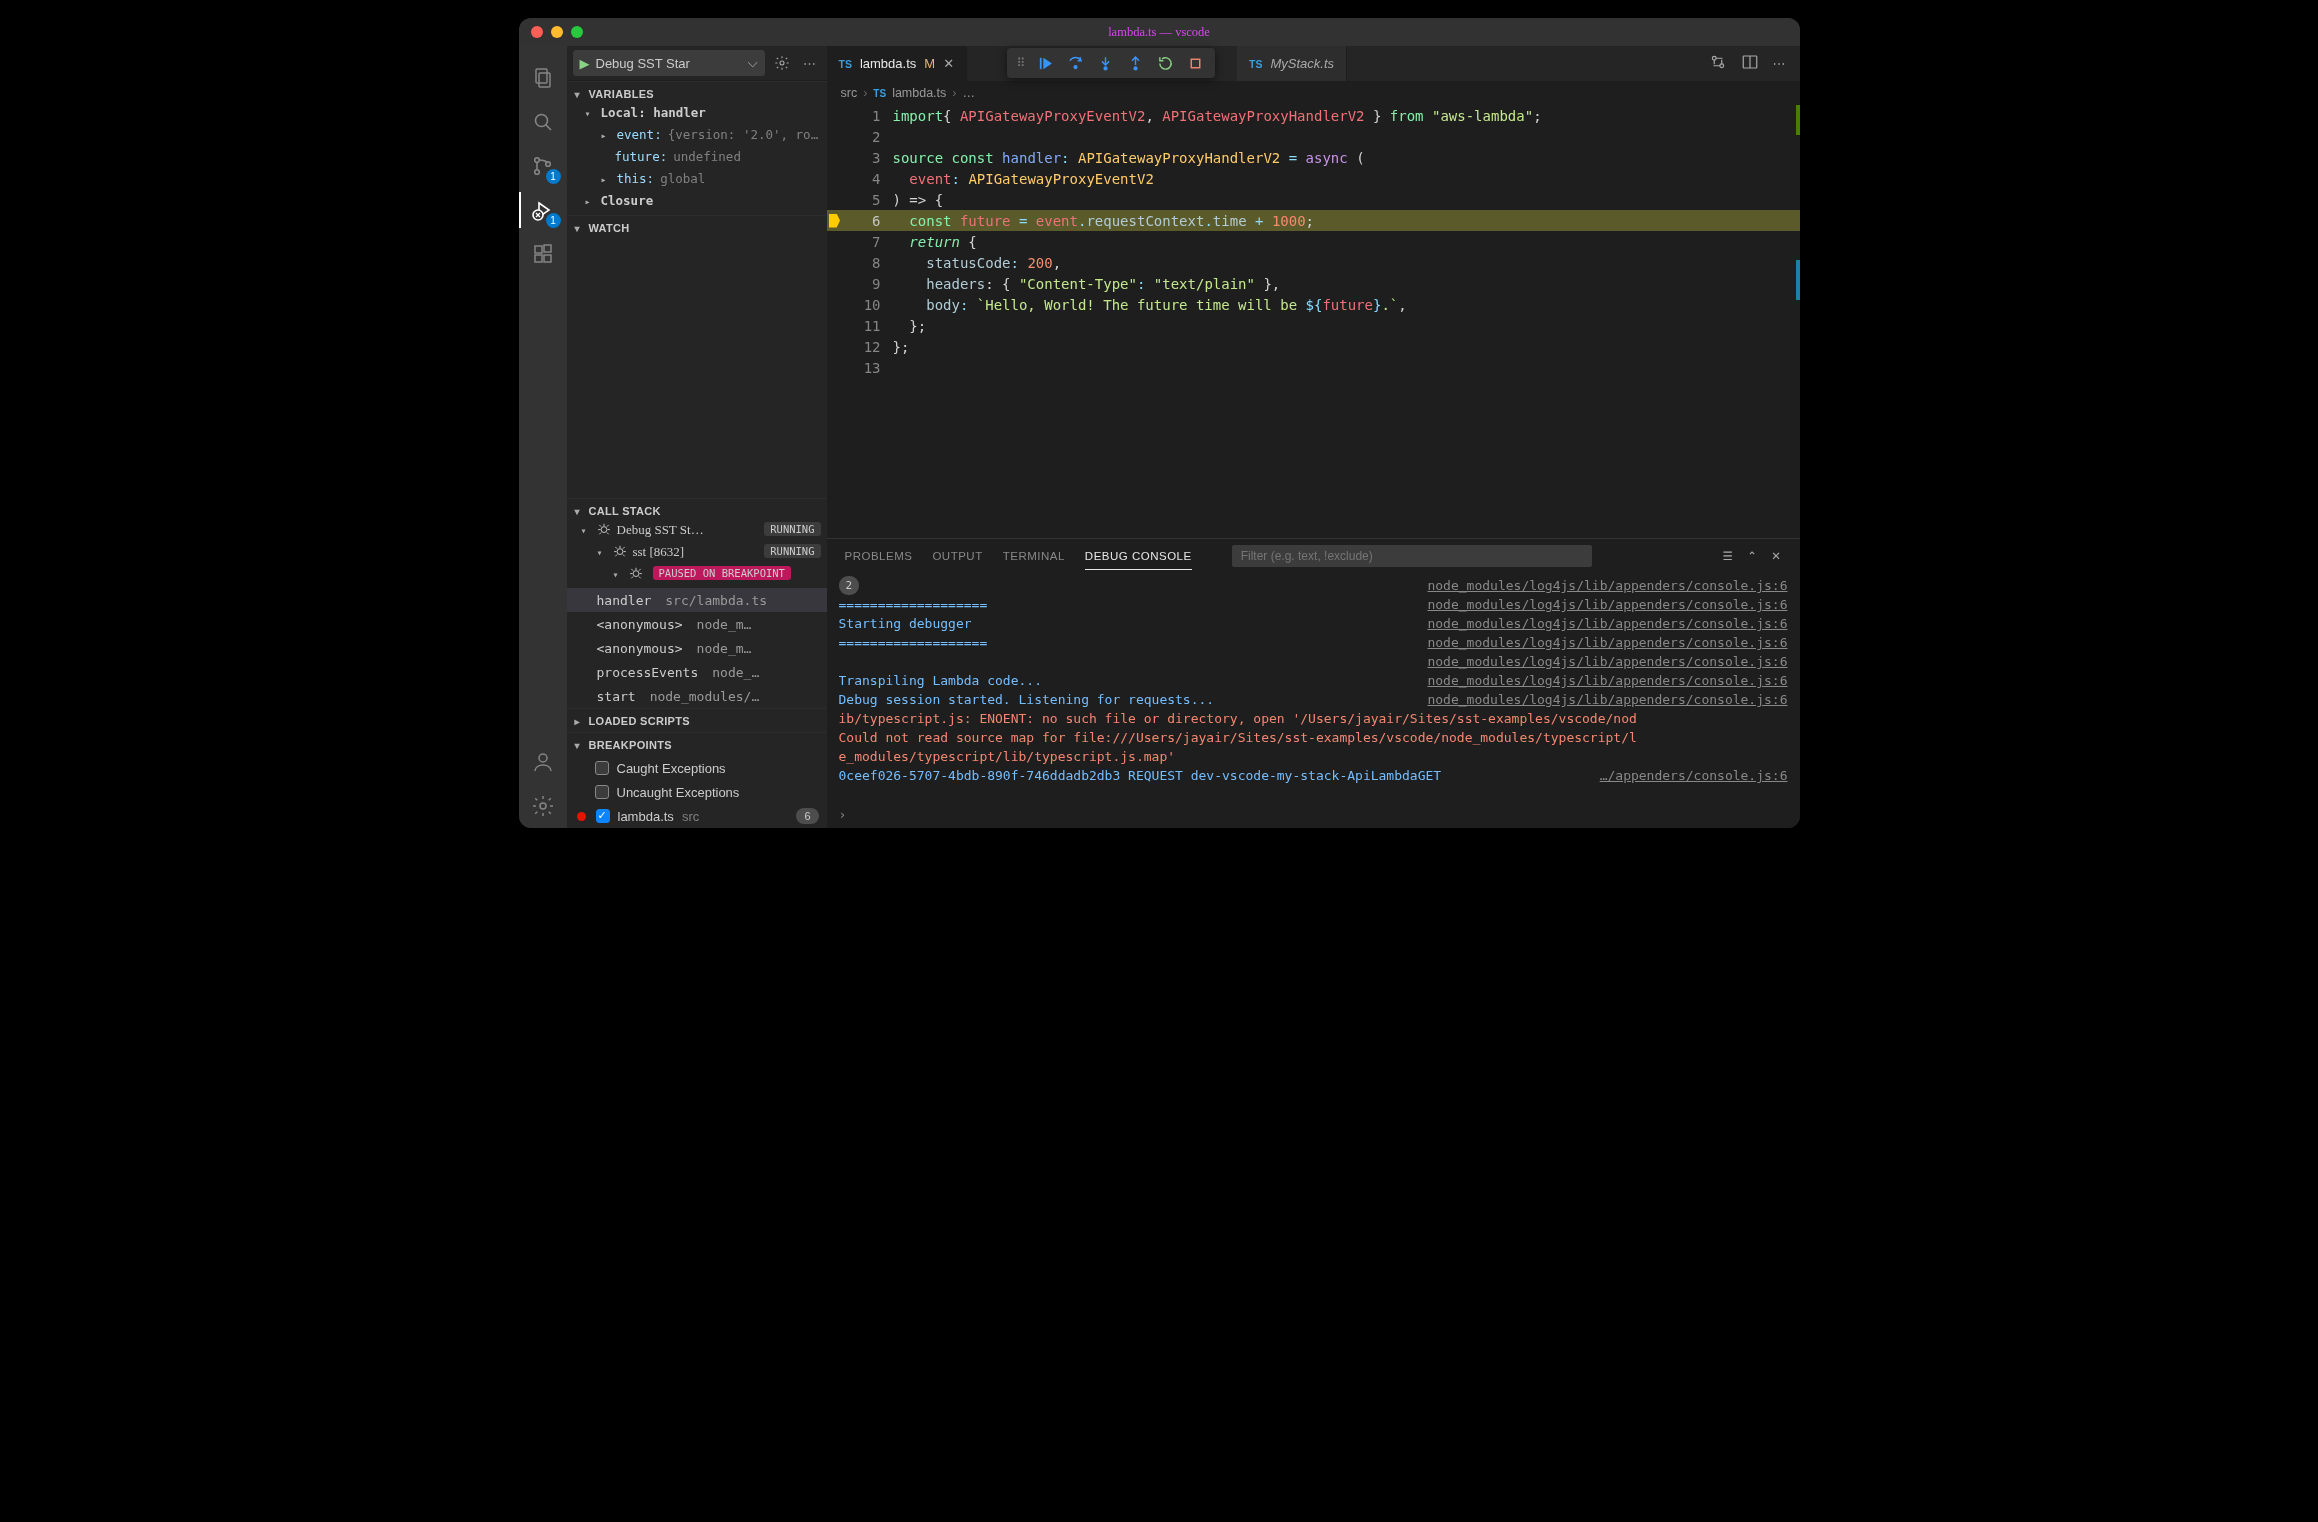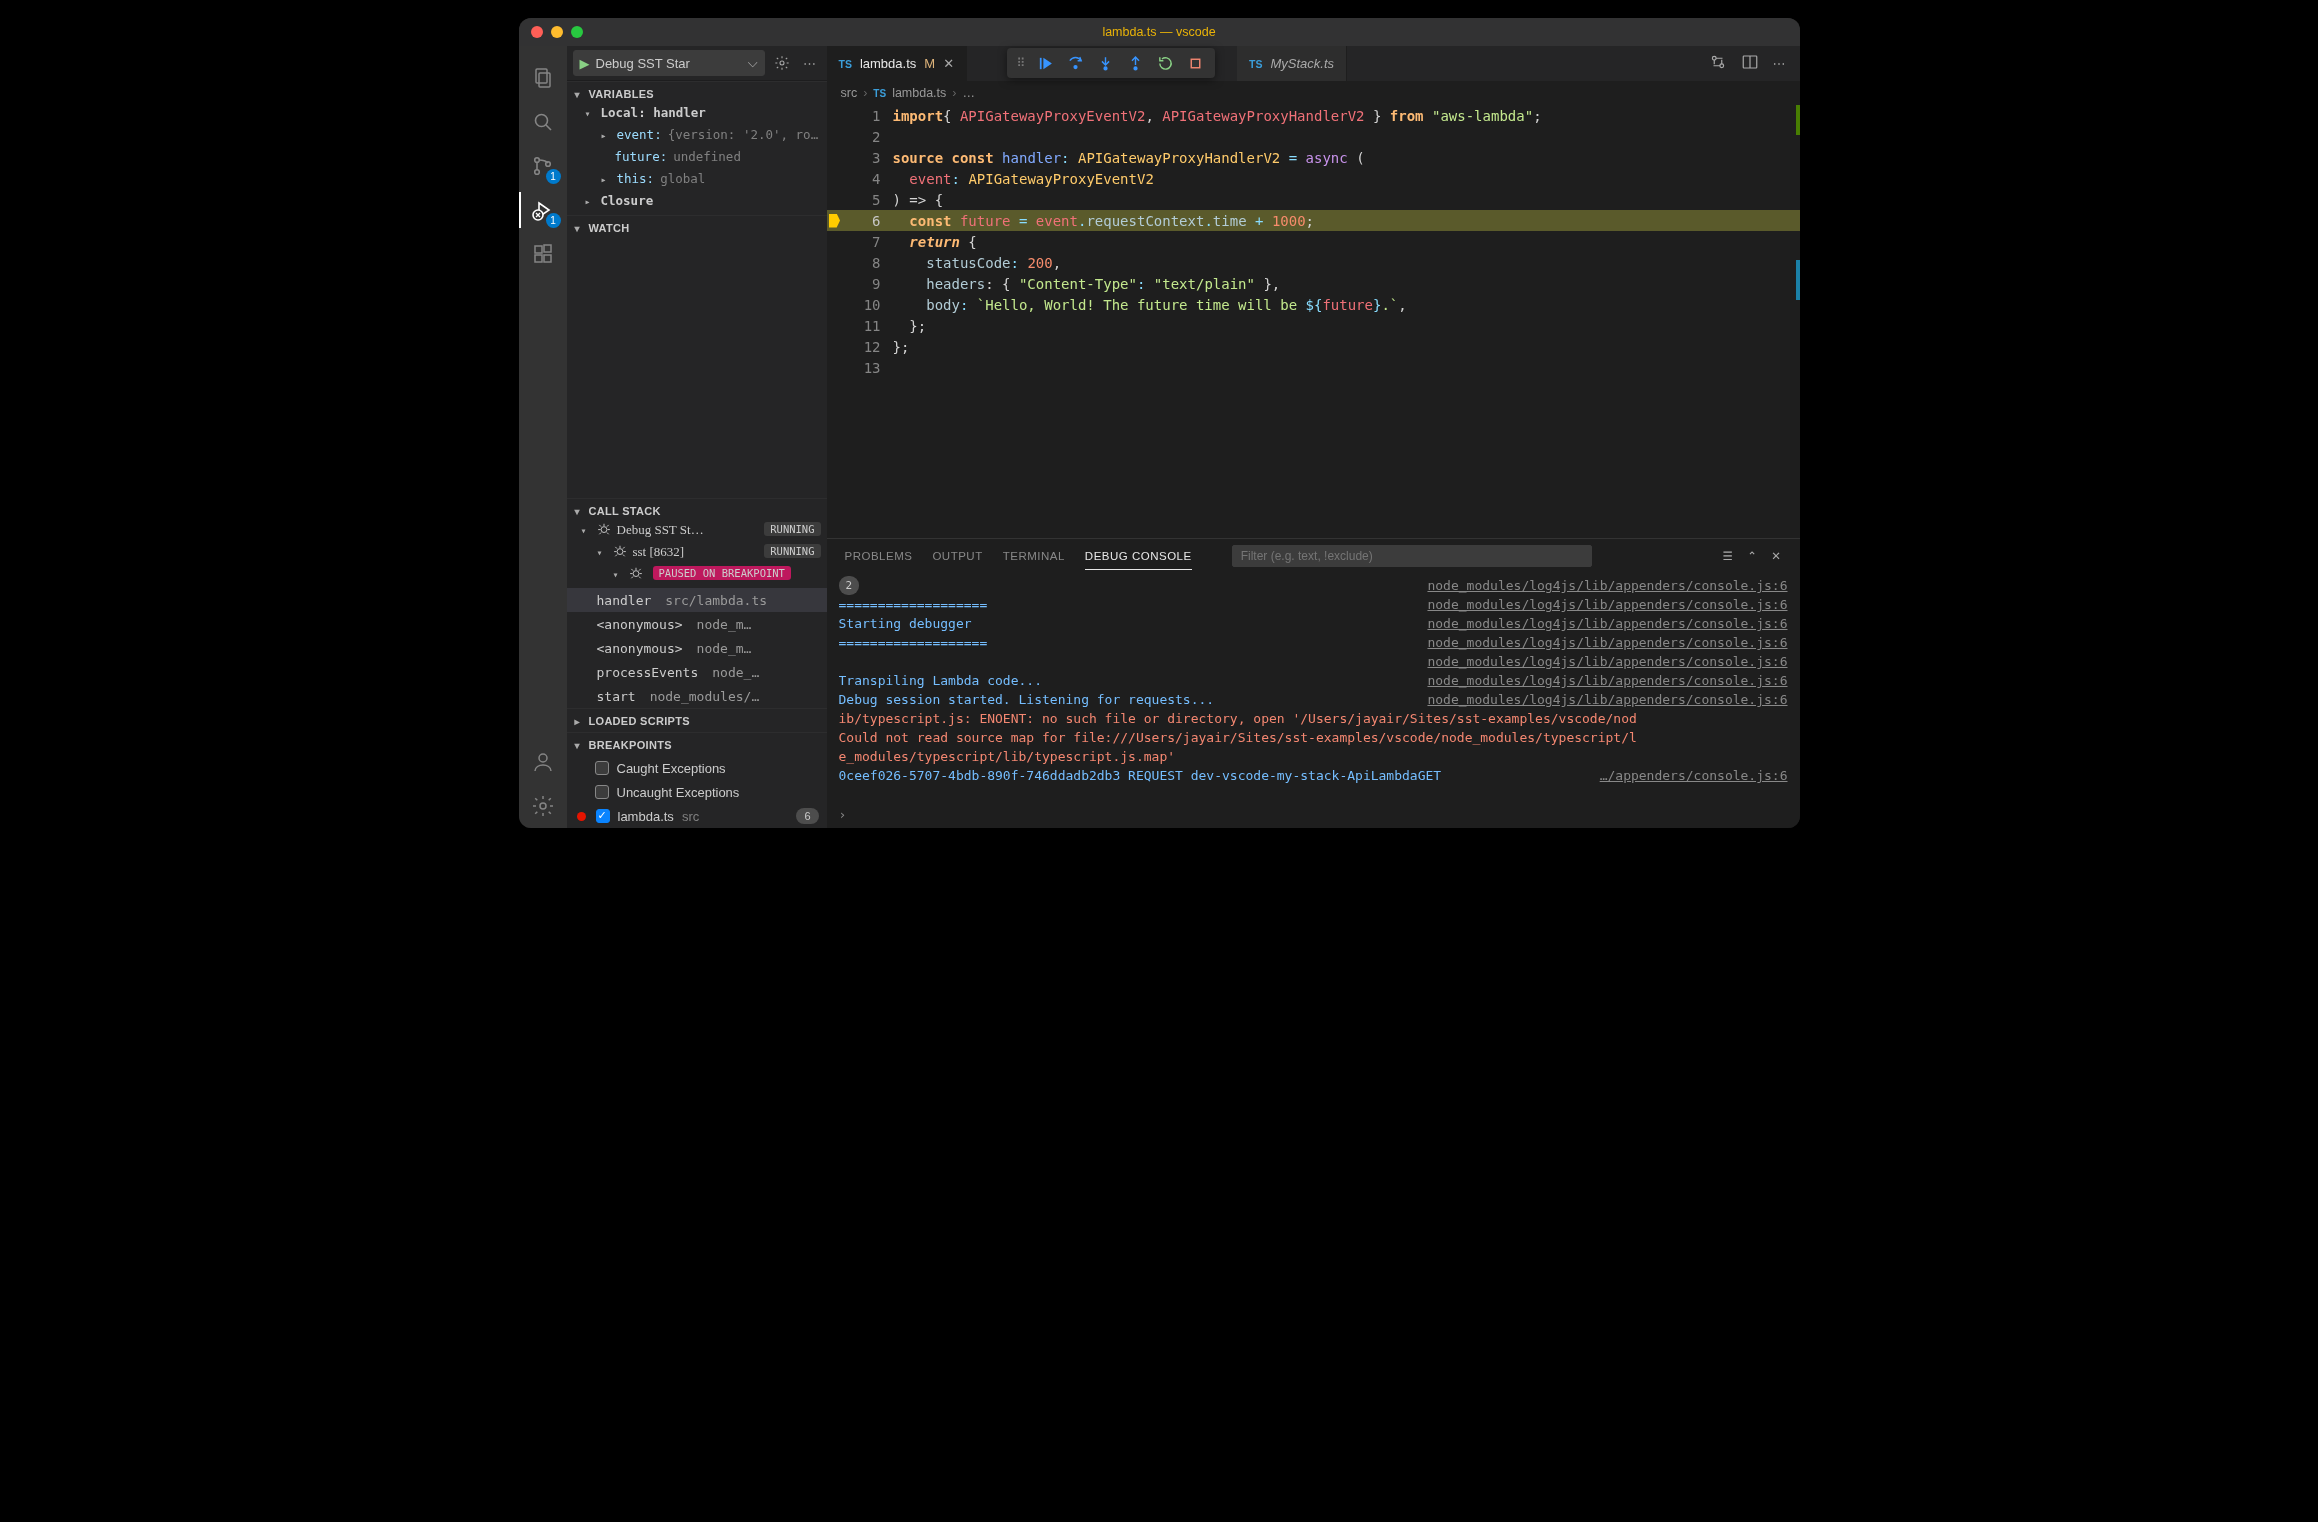--- a/index.html
+++ b/index.html
@@ -30,21 +30,21 @@
     display: flex;
     align-items: center;
     position: relative;
     flex-shrink: 0;
   }
   .traffic { display: flex; gap: 8px; margin-left: 12px; }
   .dot { width: 12px; height: 12px; border-radius: 50%; }
   .dot.red { background: #ff5f57; }
   .dot.yellow { background: #febc2e; }
   .dot.green { background: #28c840; }
-  .titlebar .title { position: absolute; left: 50%; transform: translateX(-50%); color: #eab308; font-size: 12.5px; }
+  .titlebar .title { position: absolute; left: 50%; transform: translateX(-50%); color: #d946ef; font-size: 12.5px; font-family: Liberation Serif, serif; }
 
   .body { flex: 1; display: flex; min-height: 0; }
 
   
   .activity {
     width: 48px;
     background: #333333;
     display: flex;
     flex-direction: column;
     align-items: center;
@@ -159,21 +159,21 @@
     background:#1e1e1e; min-height:0; overflow:hidden; position:relative;
   }
   .glyph { width:20px; text-align:center; }
   .gutter { width:46px; text-align:right; color:#858585; padding-right:12px; }
   .gutter.cur { color:#c6c6c6; }
   .code-lines { flex:1; }
   .line { height:21px; display:flex; align-items:center; }
   .line.cur { background:#5a5a2b; }
   .code { white-space: pre; }
   
-  .kw { color:#fdba74;font-weight:bold; } 
+  .kw { color:#86efac; } 
   .kw2 { color:#c792ea; }
   .fn { color:#82aaff; }
   .id { color:#f07178; }
   .ty { color:#ffcb6b; }
   .op { color:#89ddff; }
   .pn { color:#d4d4d4; }
   .st { color:#c3e88d; }
   .nm { color:#f78c6c; }
   .pr { color:#b2ccd6; }
   .tpl { color:#c3e88d; }

